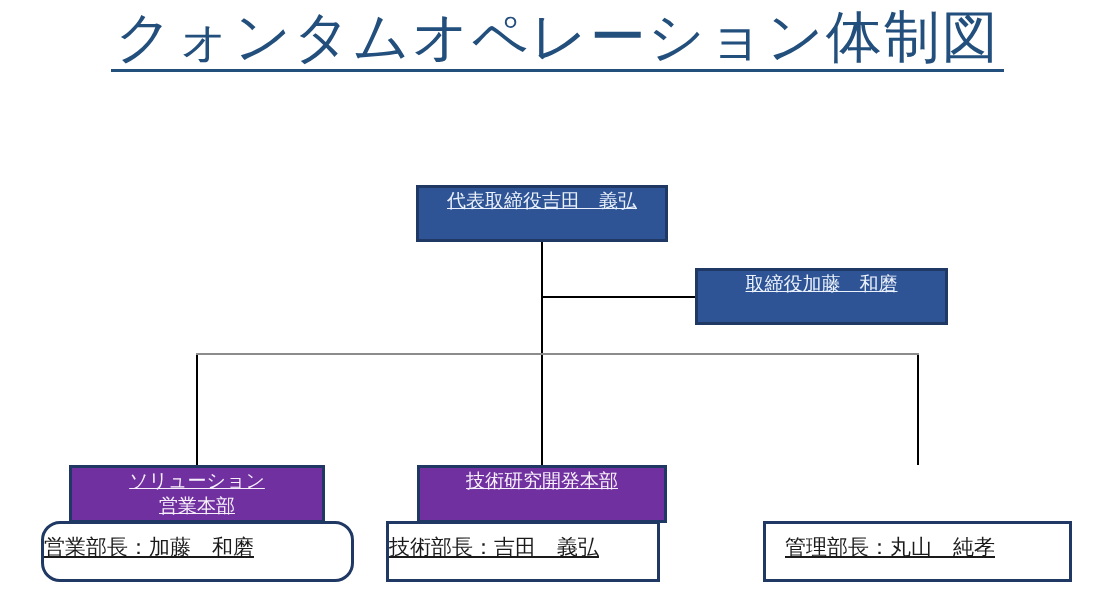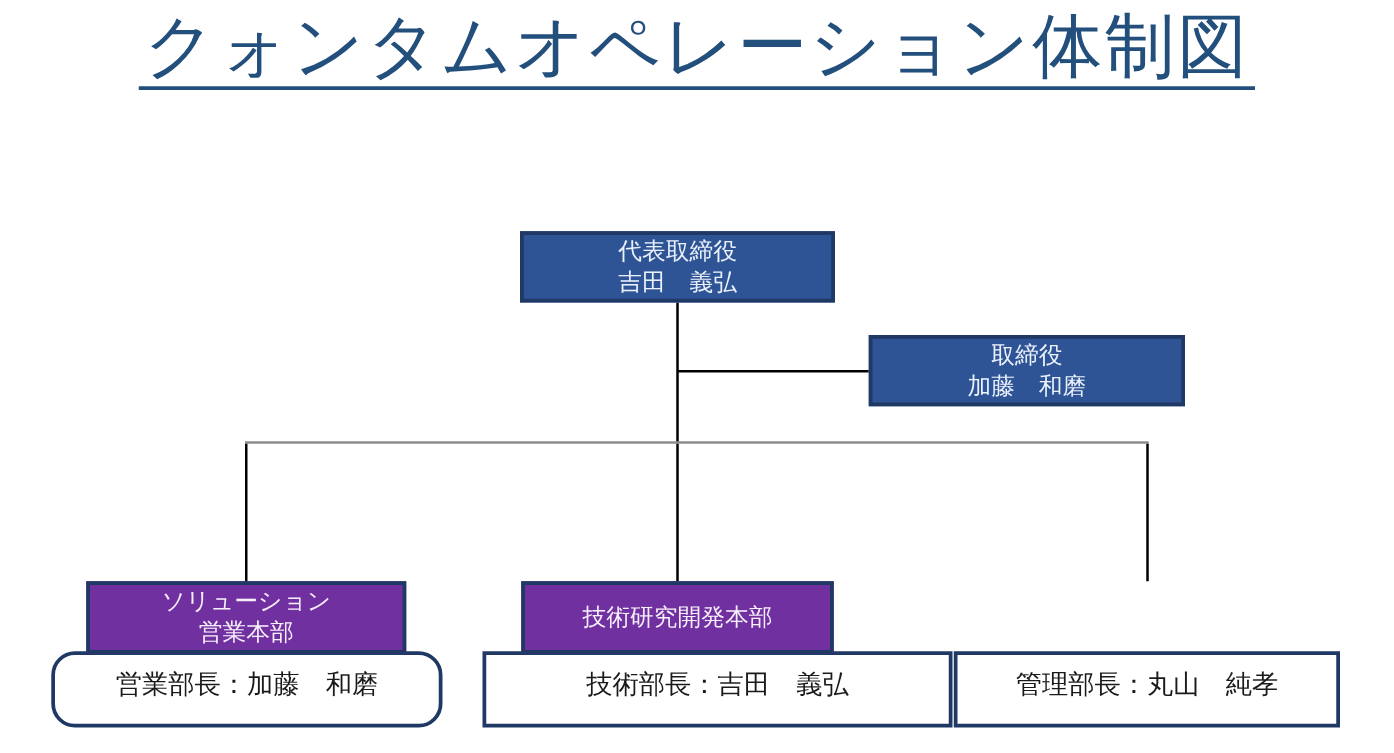--- a/index.html
+++ b/index.html
@@ -34,24 +34,24 @@
     border-bottom: 3px solid #234F7D;
     padding: 0 4px 3px 4px;
     white-space: nowrap;
   }
 
   
   .node {
     position: absolute;
     box-sizing: border-box;
     display: flex;
-    flex-direction: column;
-    align-items: center;
+    align-items: flex-start;
     justify-content: center;
     text-align: center;
+    text-decoration: underline;
   }
   .node-blue {
     background: #2E5496;
     border: 3px solid #1F3864;
     color: #EAF1FB;
     font-size: 19px;
     line-height: 25px;
     z-index: 3;
   }
   .node-purple {
@@ -74,22 +74,22 @@
   .preline { white-space: pre-line; }
 
   #node-ceo      { left: 416px; top: 185px; width: 252px; height: 57px; }
   #node-director { left: 695px; top: 268px; width: 253px; height: 57px; }
 
   #node-div-sales { left: 69px;  top: 465px; width: 256px; height: 58px; }
   #node-div-tech  { left: 417px; top: 465px; width: 250px; height: 58px; }
   #node-div-admin { left: 792px; top: 465px; width: 252px; height: 58px; }
 
   #node-mgr-sales { left: 41px;  top: 521px; width: 313px; height: 61px; border-radius: 19px; }
-  #node-mgr-tech  { left: 386px; top: 521px; width: 376px; height: 61px; }
-  #node-mgr-admin { left: 763px; top: 521px; width: 309px; height: 61px; }
+  #node-mgr-tech  { left: 386px; top: 521px; width: 274px; height: 61px; }
+  #node-mgr-admin { left: 763px; top: 521px; width: 309px; height: 61px; padding-left: 19px; }
 
   
   .vline, .hline {
     position: absolute;
     background: #000000;
     z-index: 1;
   }
   .vline { width: 2px; }
   .hline { height: 2px; }
   .rail  { background: #8C8C8C; }

